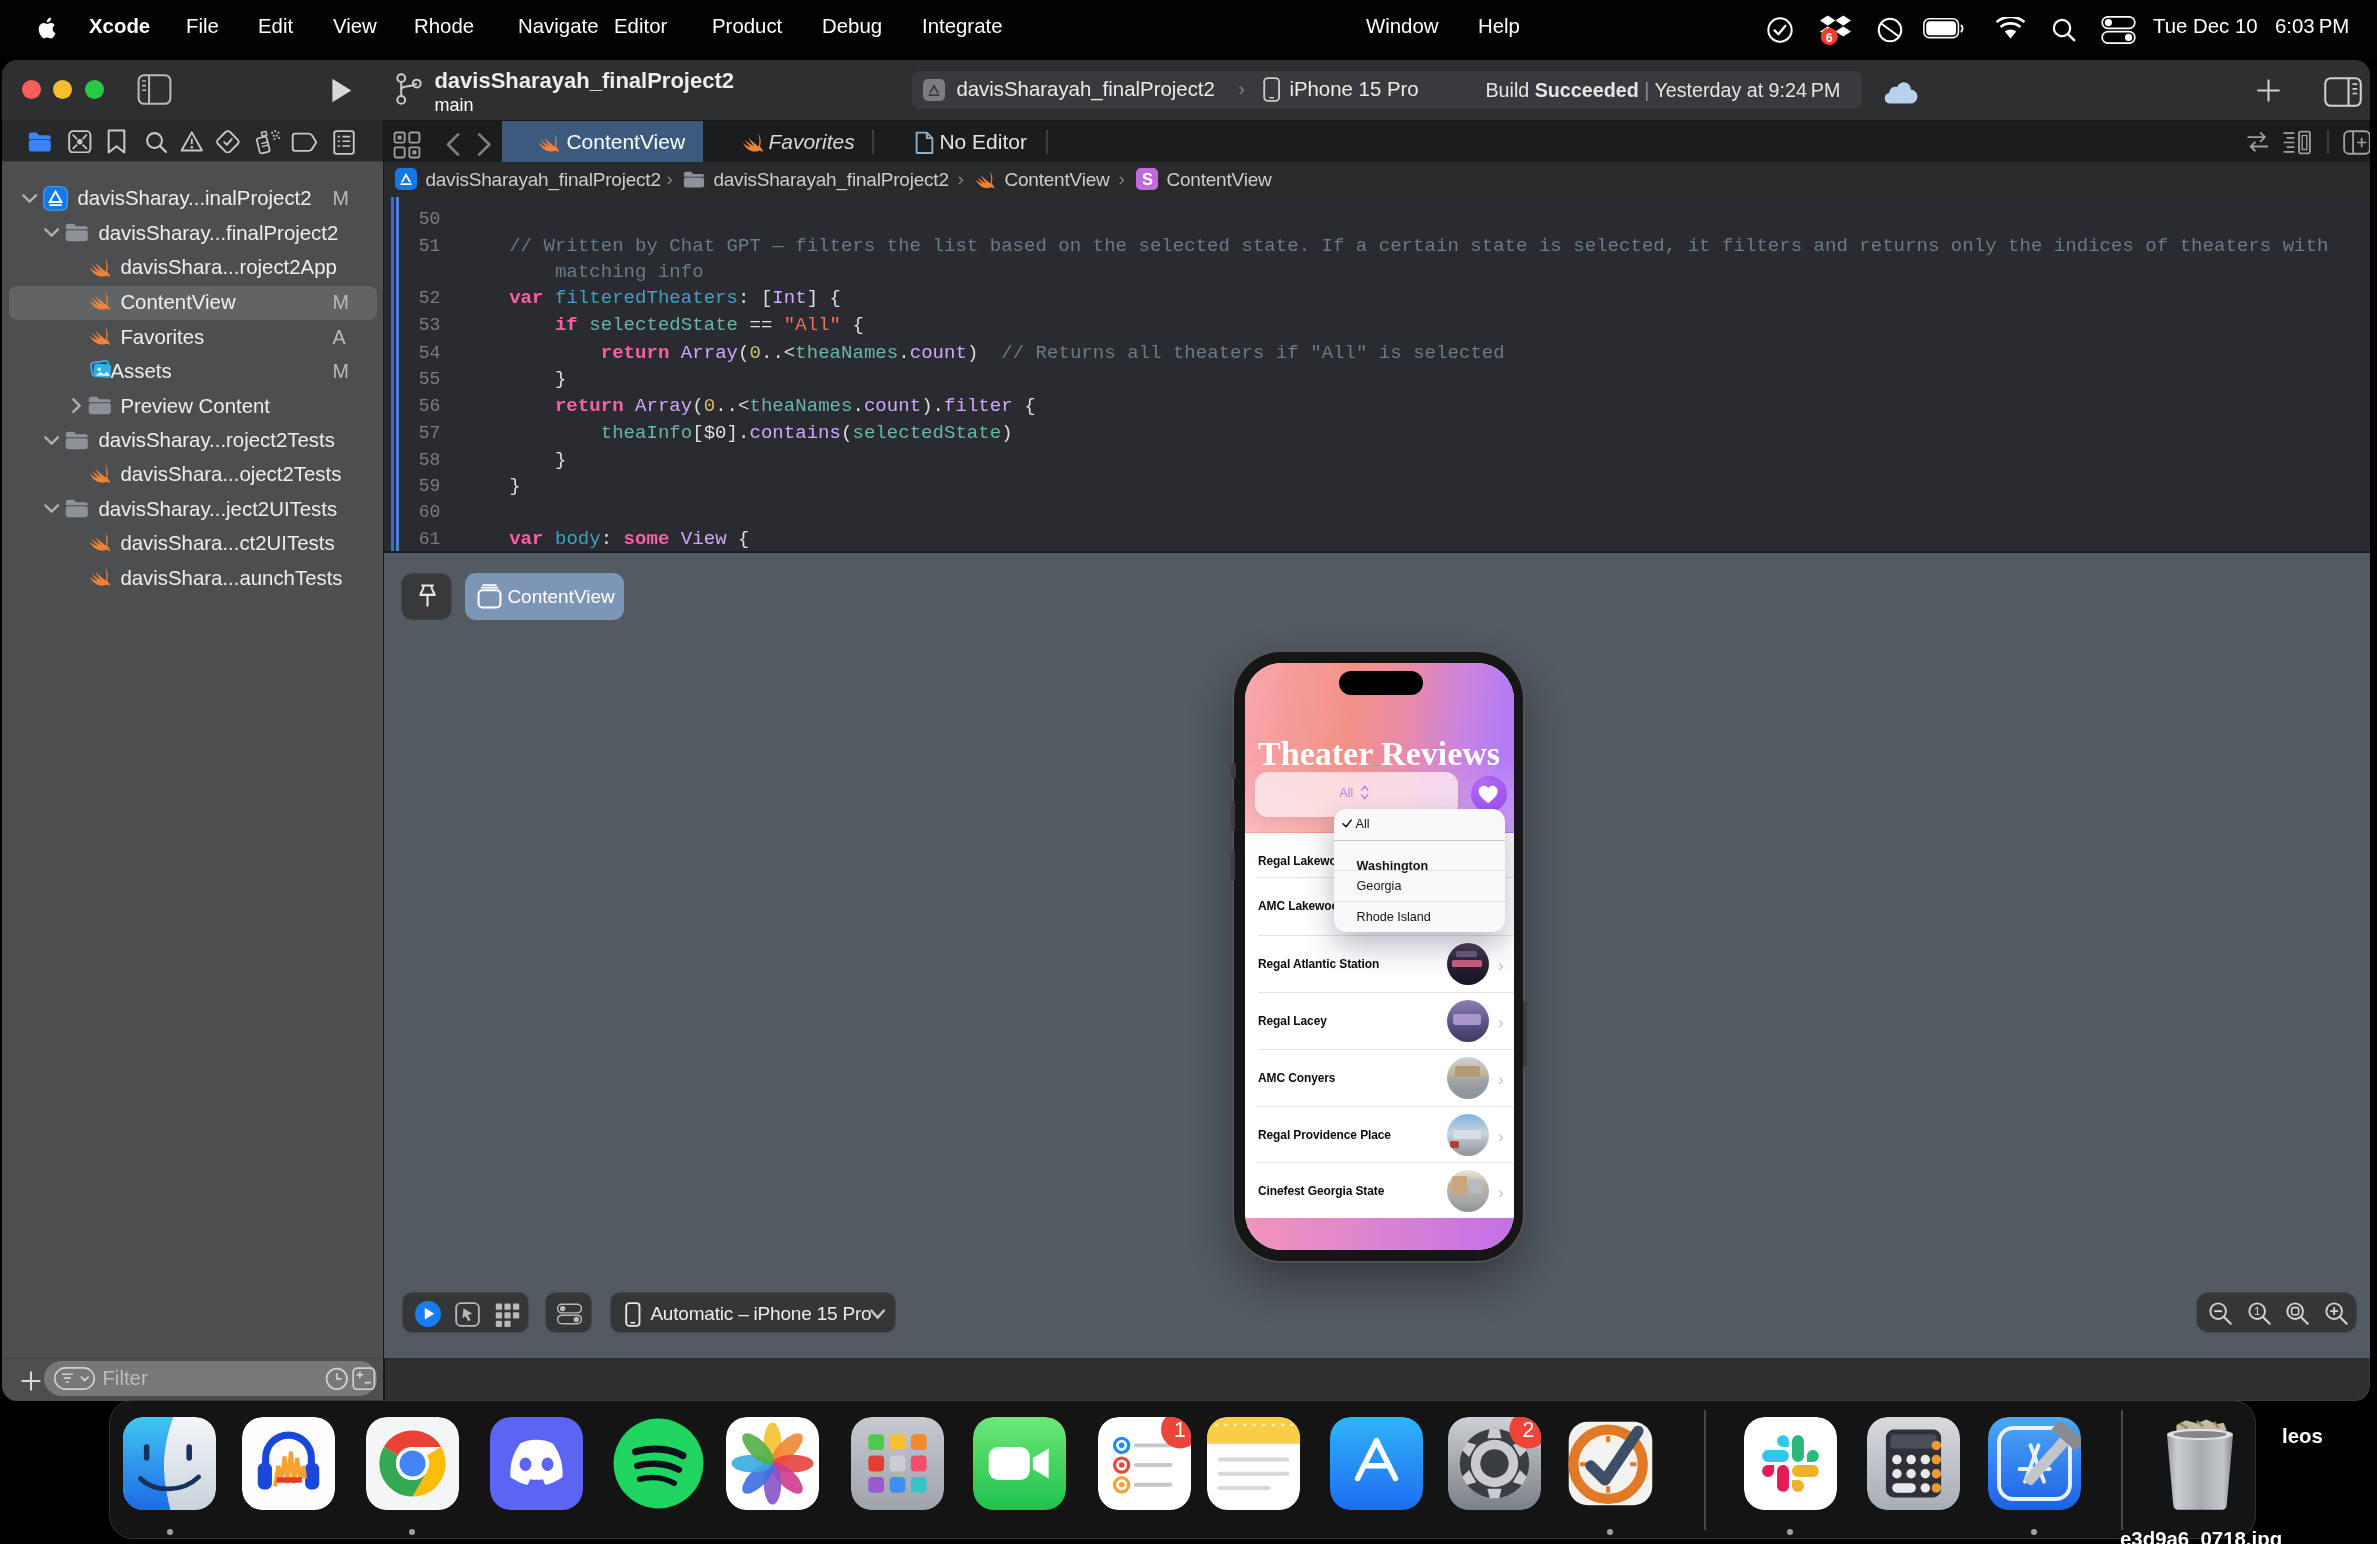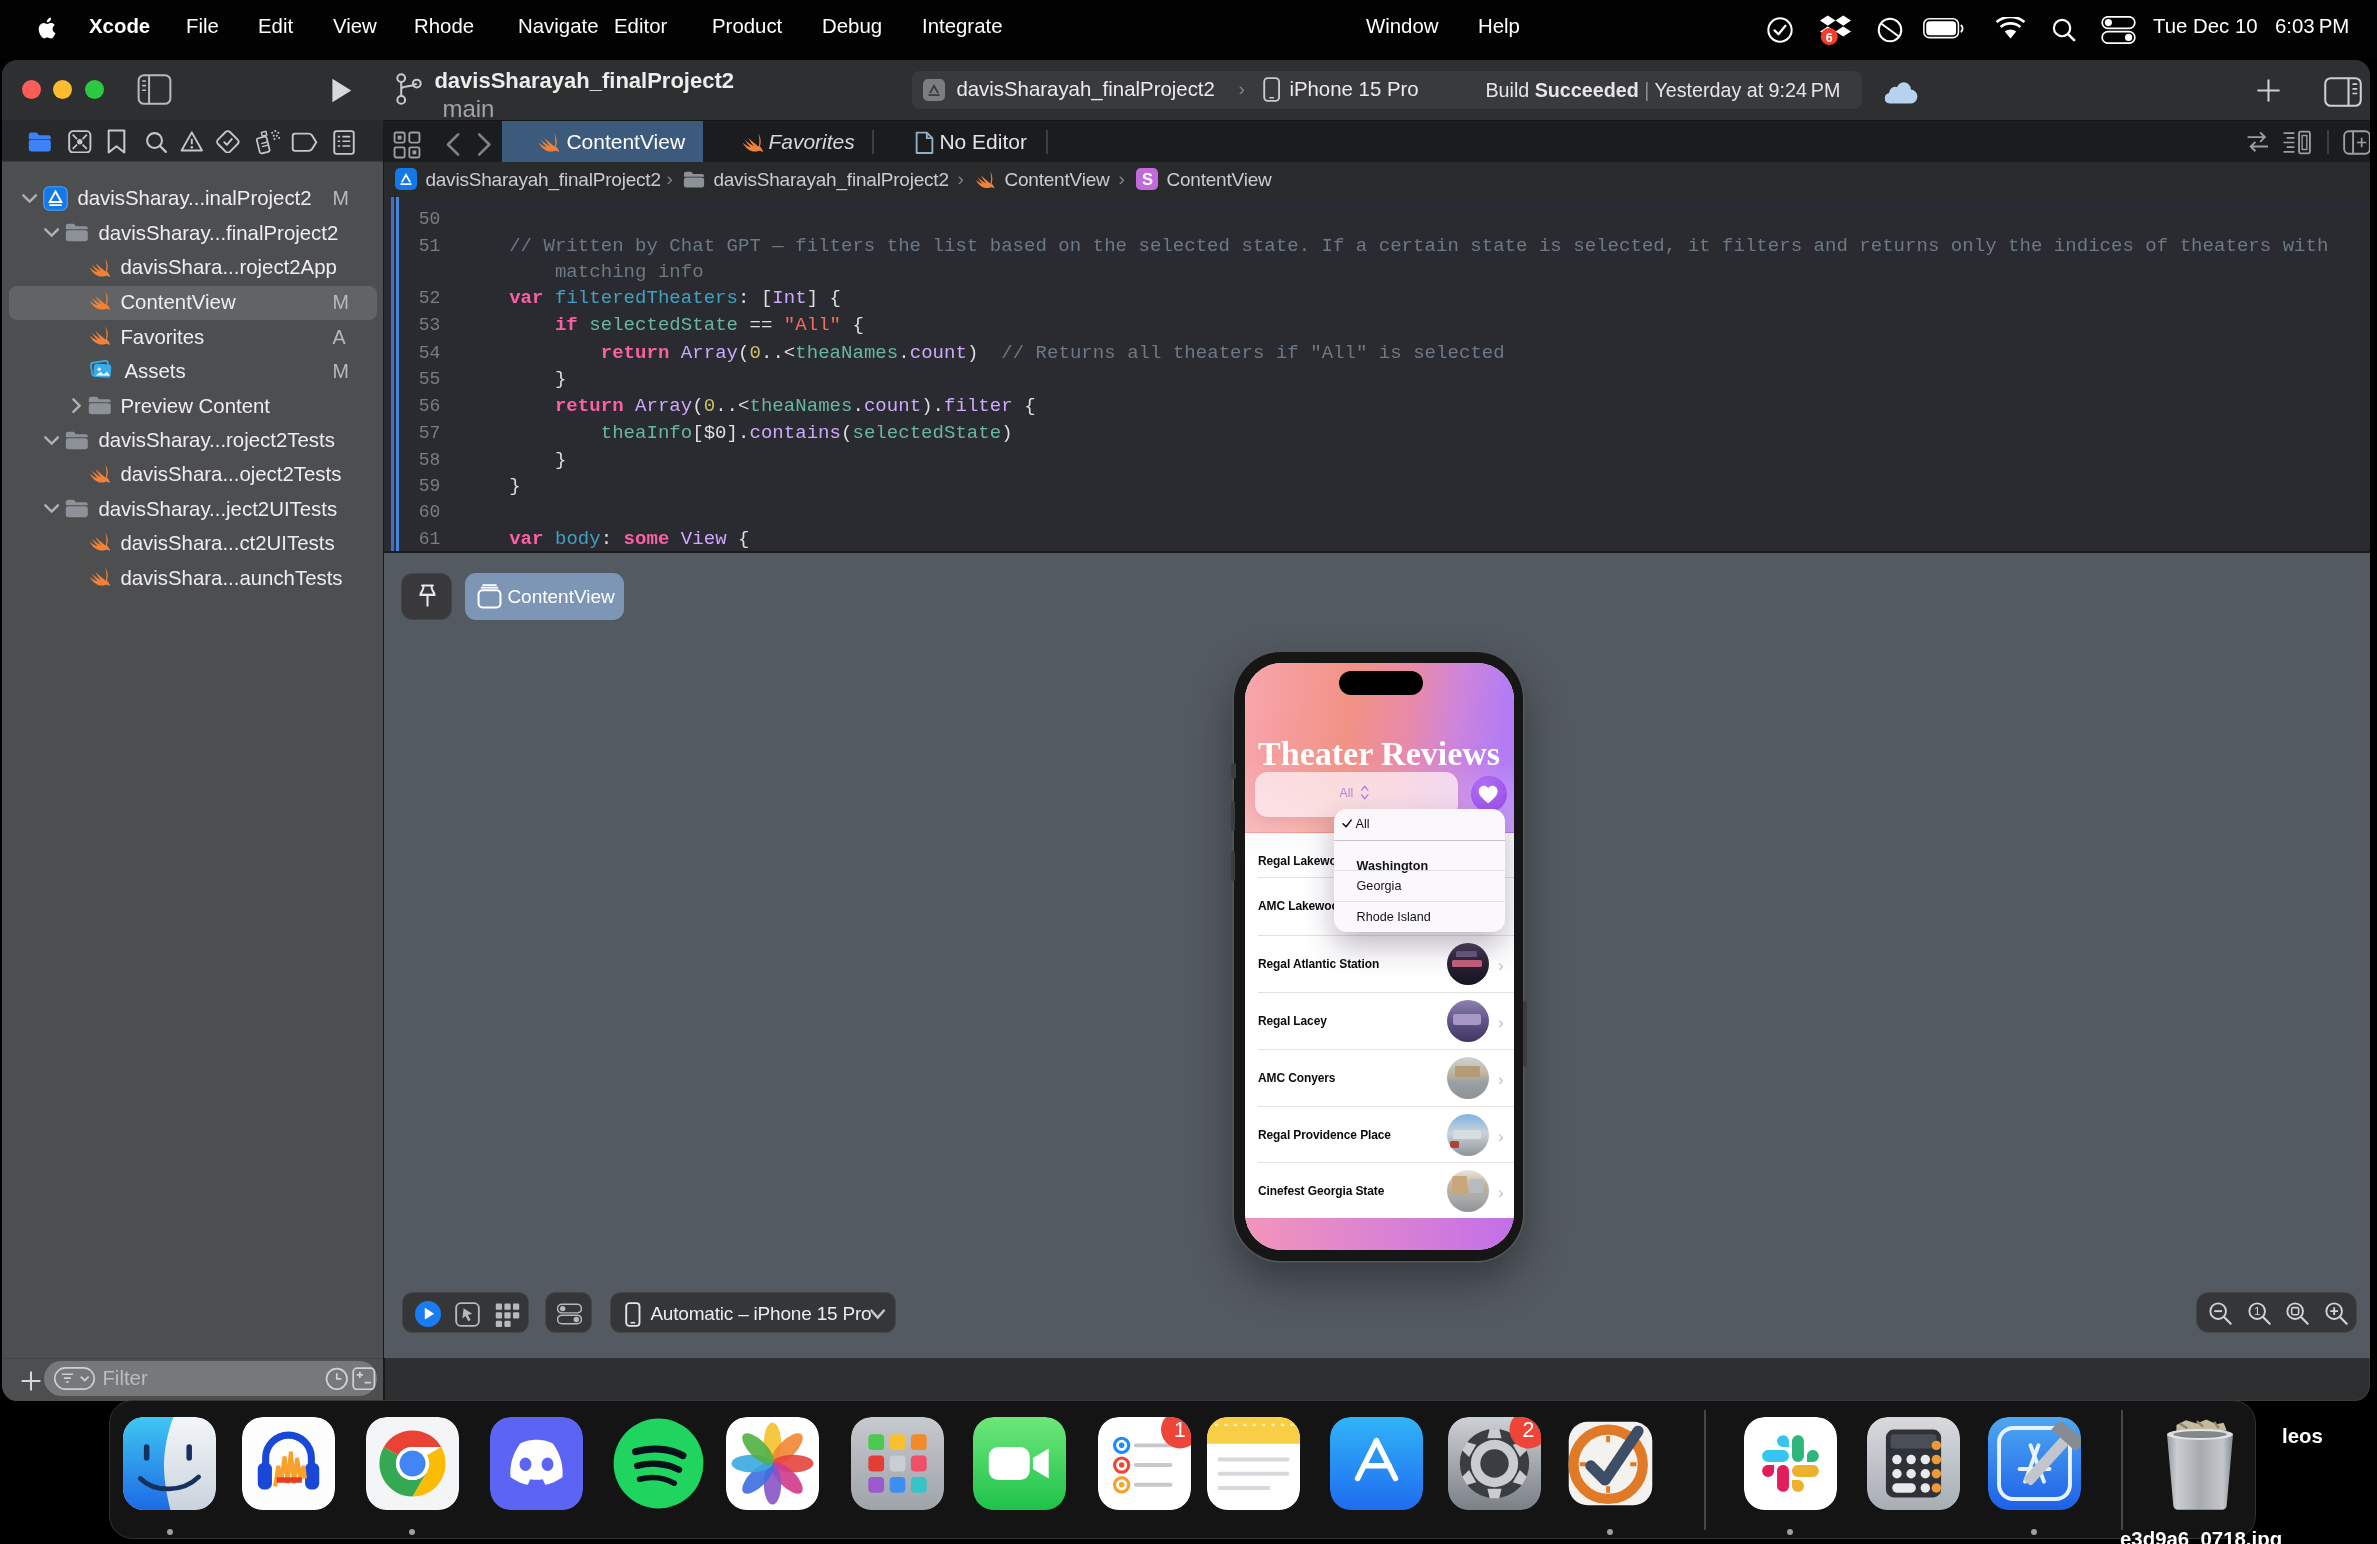--- a/index.html
+++ b/index.html
@@ -149,21 +149,21 @@
     <svg class="abs" style="left:328px; top:16.5px;" width="23.6" height="27" viewBox="0 0 30 34">
       <path d="M3 2 L27 17 L3 32 Z" fill="#d7d8d9"></path>
     </svg>
     <svg class="abs" style="left:393px; top:11px;" width="28" height="36" viewBox="0 0 36 46">
       <circle cx="8" cy="9" r="5" fill="none" stroke="#c9cacc" stroke-width="2.6"></circle>
       <circle cx="8" cy="37" r="5" fill="none" stroke="#c9cacc" stroke-width="2.6"></circle>
       <circle cx="28" cy="16" r="5" fill="none" stroke="#c9cacc" stroke-width="2.6"></circle>
       <path d="M8 14 V32 M8 24 c0-6 10-2 20-8" fill="none" stroke="#c9cacc" stroke-width="2.6"></path>
     </svg>
     <div class="abs" style="left:432px; top:7.9px; font-size:22px; font-weight:bold; color:#eceded;">davisSharayah_finalProject2</div>
-    <div class="abs" style="left:432px; top:35px; font-size:24px; color:#a3a3a3;margin-left:8px;">main</div>
+    <div class="abs" style="left:432px; top:35px; font-size:18px; color:#ffffff;">main</div>
     <div class="abs" style="left:910px; top:11px; width:950px; height:38px; background:#393a3d; border-radius:7.9px;">
       <svg class="abs" style="left:11px; top:7.9px;" width="22" height="22" viewBox="0 0 28 28">
         <rect x="0" y="0" width="28" height="28" rx="6.5" fill="#7b7d81"></rect>
         <path d="M14 6.5 l6.5 11.5 h-13 Z M14 11 l4 7 h-8 Z" fill="#3a3b3d" fill-rule="evenodd"></path>
         <path d="M7 20.5 h14" stroke="#3a3b3d" stroke-width="2"></path>
       </svg>
       <span class="abs" style="left:44px; top:7px; font-size:20.4px; color:#ebebec;">davisSharayah_finalProject2</span>
       <span class="abs" style="left:326px; top:7px; font-size:19px; color:#86878a;">›</span>
       <svg class="abs" style="left:351px; top:6.3px;" width="17.3" height="25" viewBox="0 0 22 32">
         <rect x="1.5" y="1.5" width="19" height="29" rx="4.5" fill="none" stroke="#c9cacc" stroke-width="2.4"></rect>
@@ -271,21 +271,21 @@
         </svg>
       <span class="ttxt" style="left:118px; top:204px;">Favorites</span>
       <span class="tbadge" style="top:204px;">A</span>
 
       <svg class="abs" style="left:87px; top:235px;" width="23.6" height="23.6" viewBox="0 0 30 30">
         <rect x="3" y="6" width="22" height="17" rx="3.5" fill="none" stroke="#35aef0" stroke-width="2.2" transform="rotate(-8 14 14)"></rect>
         <rect x="6" y="9" width="22" height="17" rx="3.5" fill="#35aef0" transform="rotate(4 17 17)"></rect>
         <circle cx="13" cy="15.5" r="2.2" fill="#e8f6ff"></circle>
           <path d="M9 24 l6-5 4 3 4-4 4 5z" fill="#e8f6ff" transform="rotate(4 17 17)"></path>
       </svg>
-      <span class="ttxt" style="left:122px; top:238px;">Assets</span>
+      <span class="ttxt" style="left:108px; top:238px;">Assets</span>
       <span class="tbadge" style="top:238px;">M</span>
 
       <svg class="chev" style="left:69px; top:275px;" width="11" height="17.3" viewBox="0 0 14 22">
           <path d="M3 3 l8 8 -8 8" fill="none" stroke="#b0b1b4" stroke-width="3" stroke-linecap="round"></path>
         </svg>
       <svg class="abs" style="left:86px; top:274px;" width="23.6" height="19" viewBox="0 0 30 24">
         <path fill="#8d9299" d="M1 4 a3 3 0 0 1 3-3 h7 l3 3 h12 a3 3 0 0 1 3 3 v1 H1 Z"></path>
           <rect x="1" y="9" width="28" height="14" rx="3" fill="#8d9299"></rect>
       </svg>
       <span class="ttxt" style="left:118px; top:273px;">Preview Content</span>

